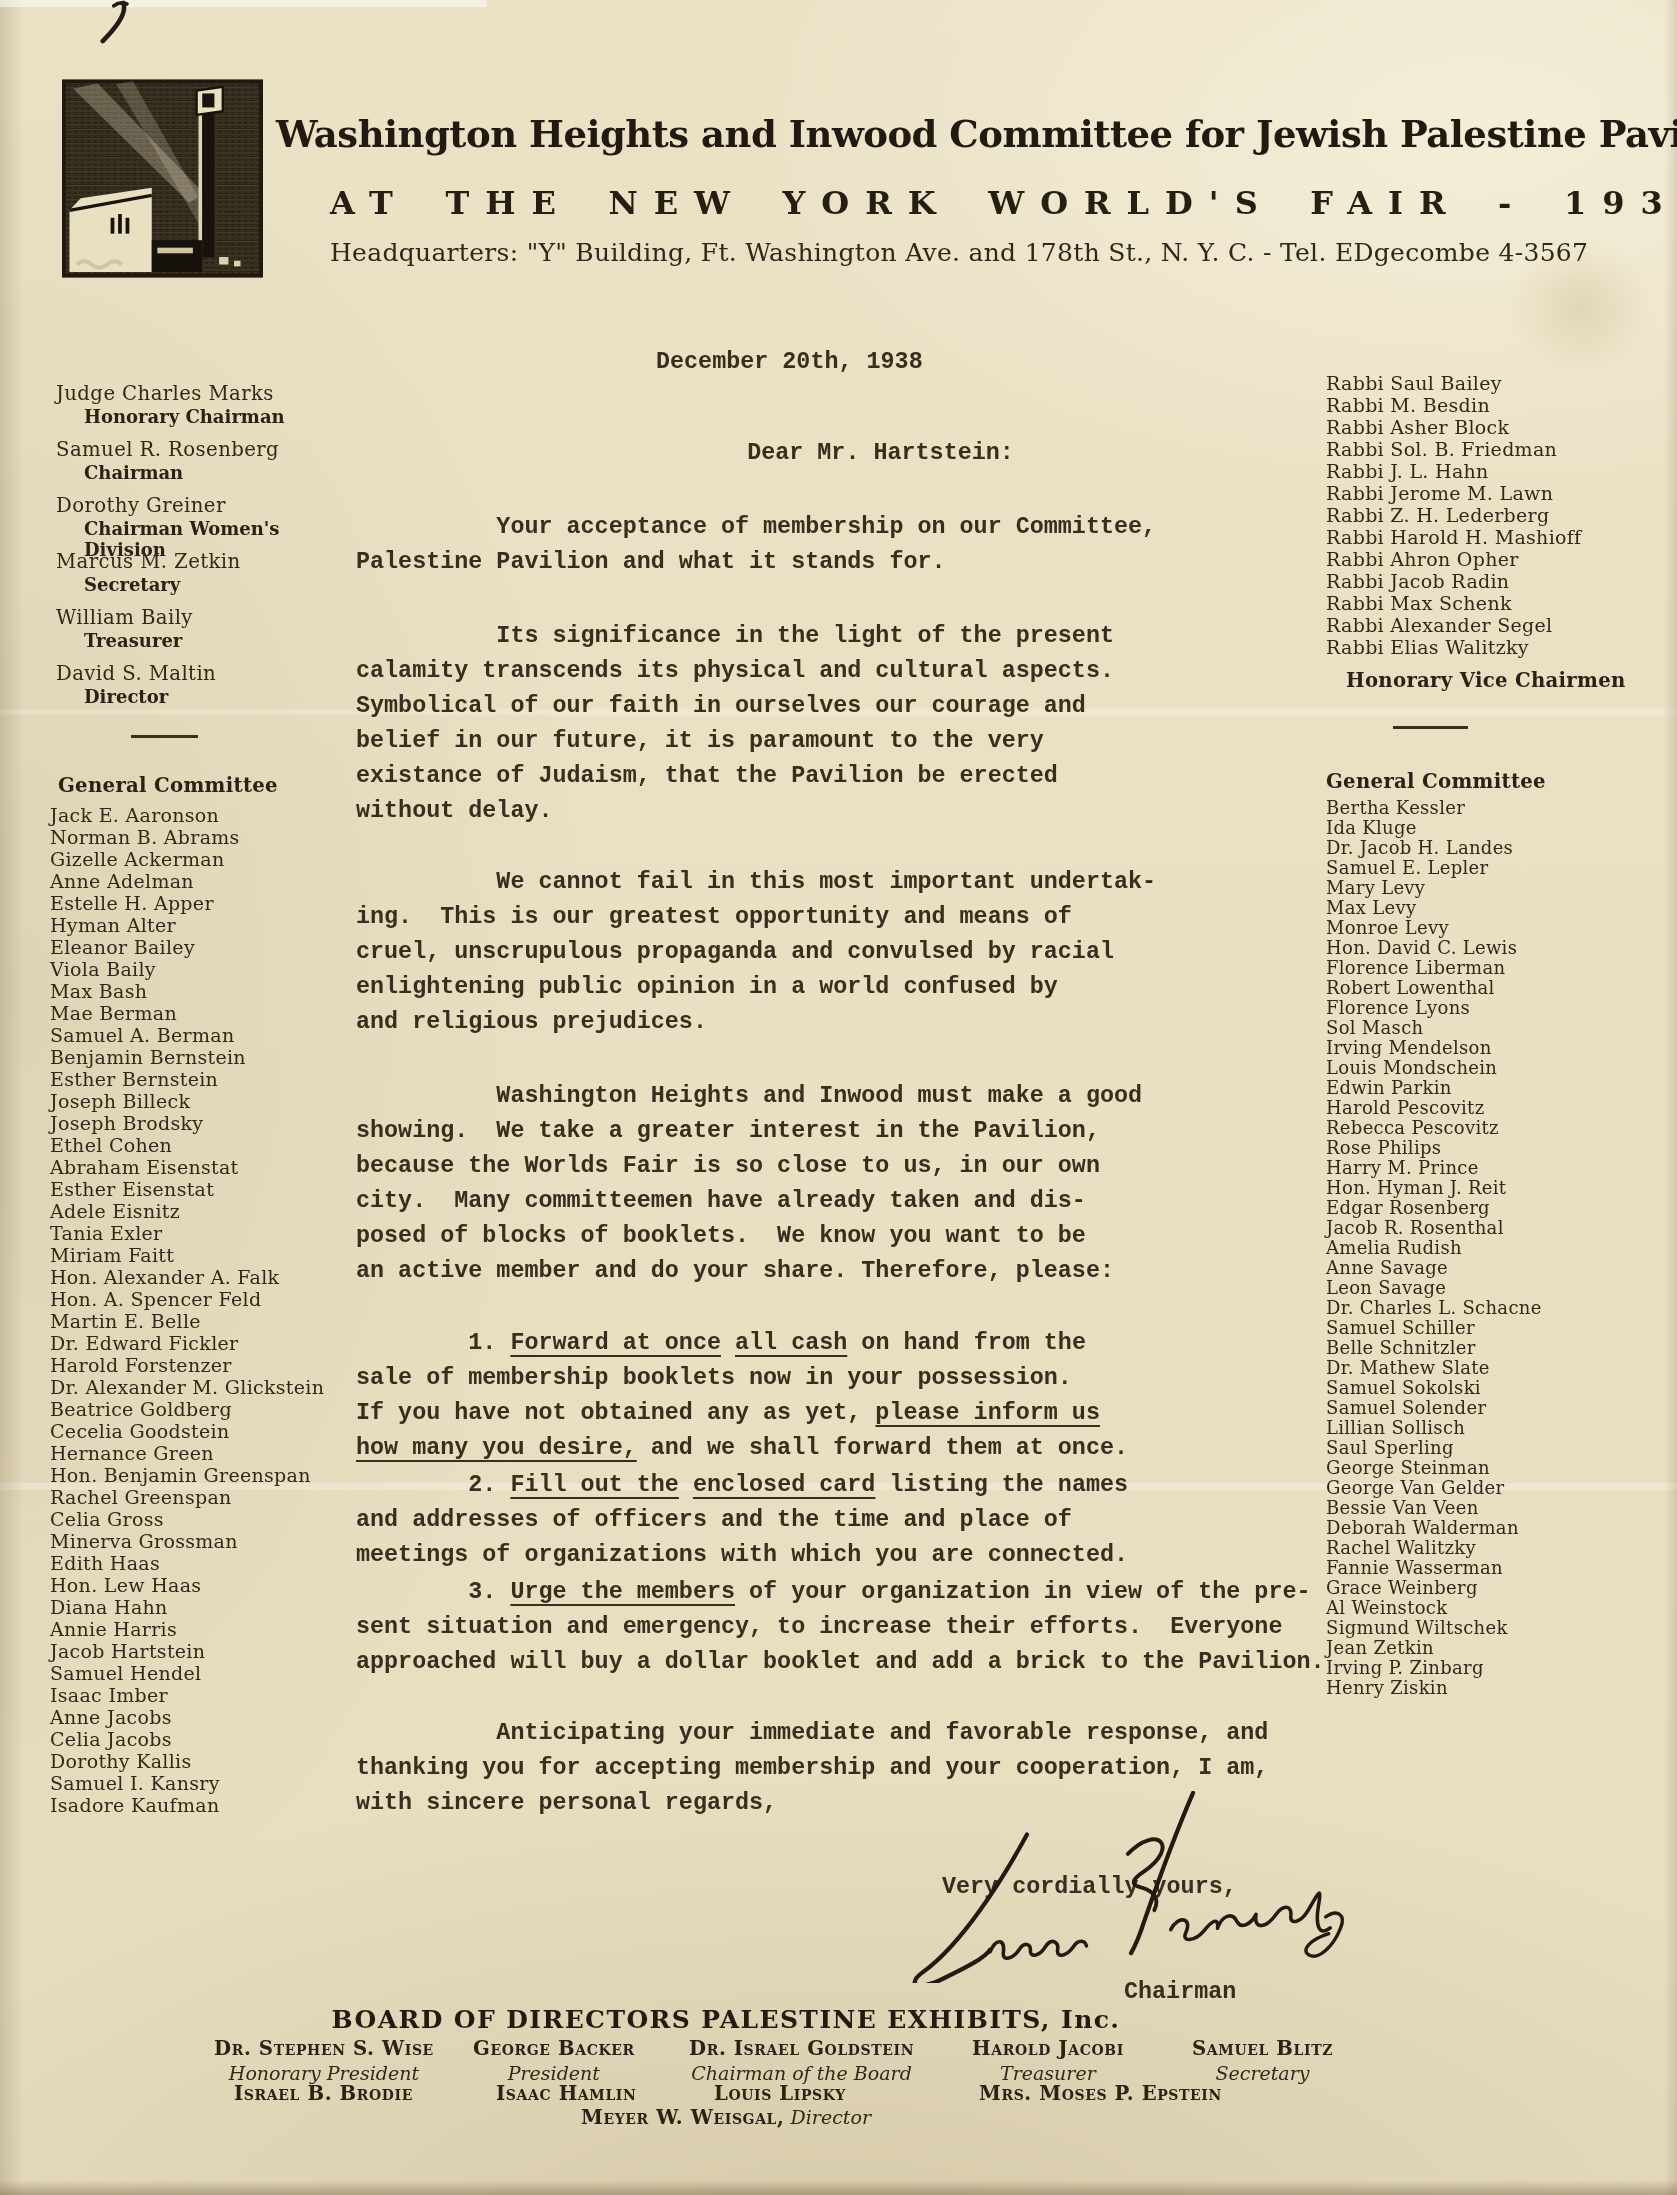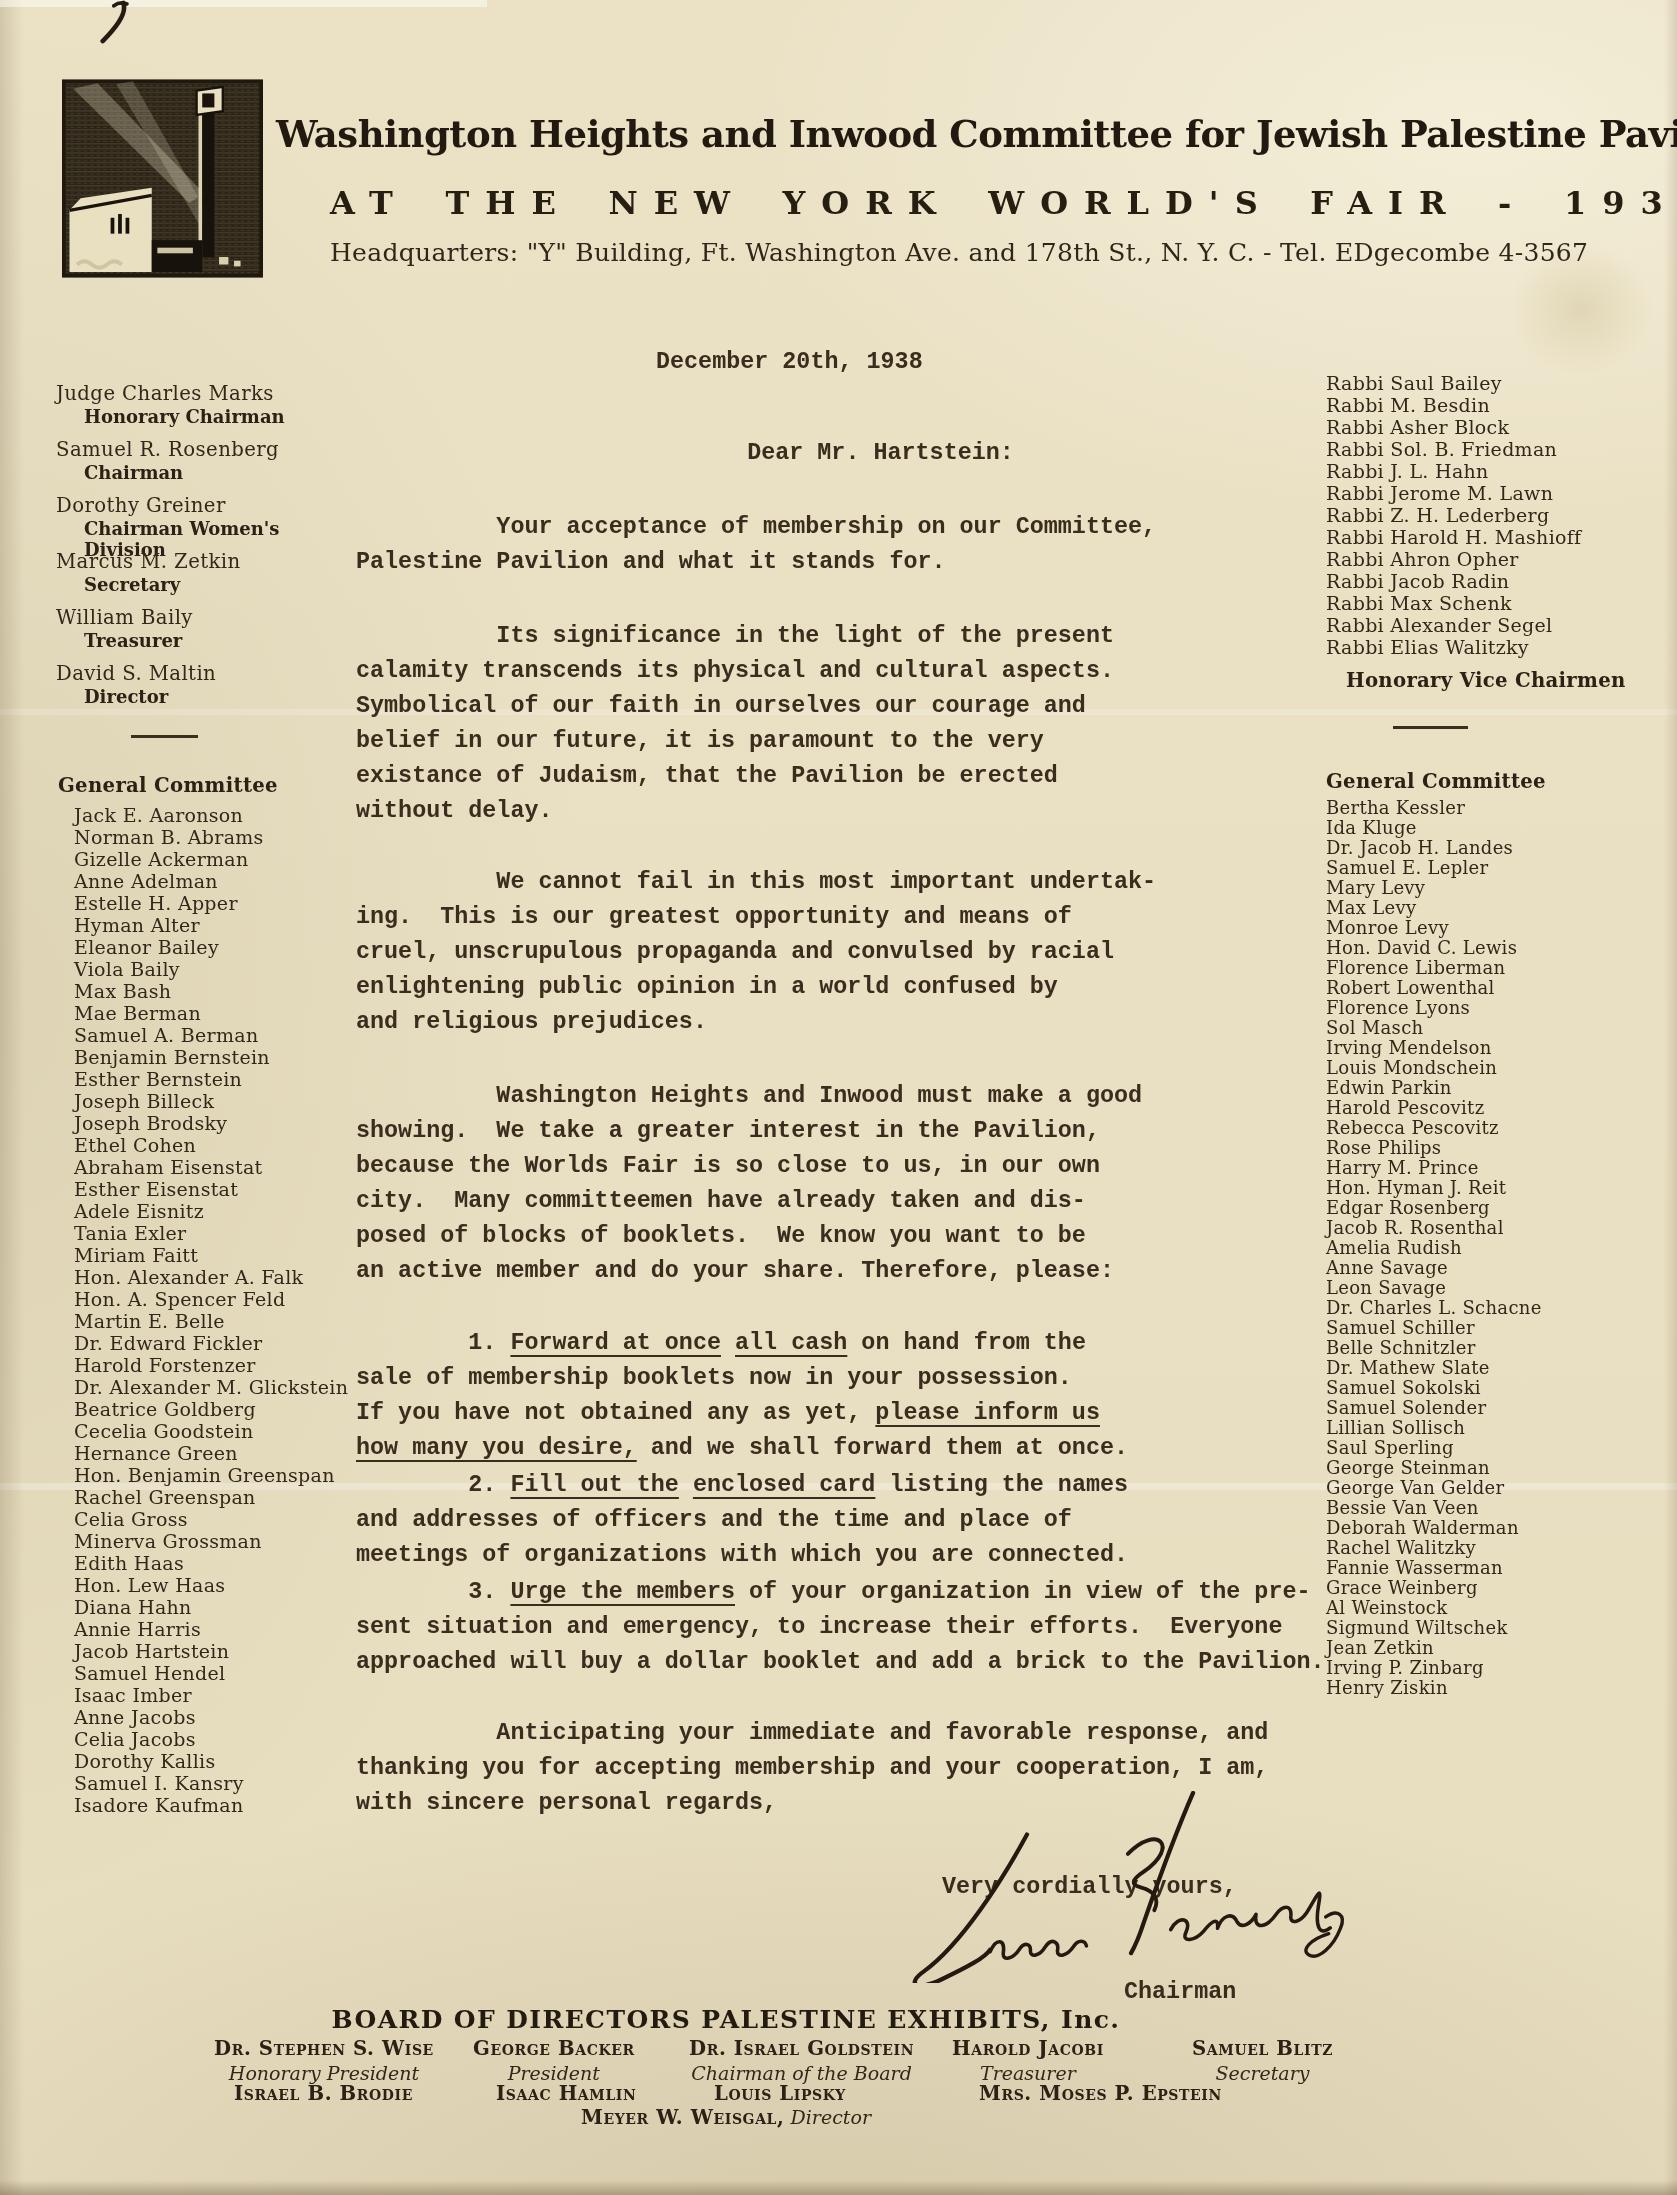--- a/index.html
+++ b/index.html
@@ -41,32 +41,32 @@
   
   .sb-head{font-weight:bold;font-size:19.7px;color:#2b2114;letter-spacing:0.3px;}
   #officers{left:56px;top:382px;width:300px;}
   .officer{height:56px;}
   .o-name{font-size:19.7px;letter-spacing:0.4px;}
   .o-role{font-weight:bold;font-size:18px;margin-left:28px;margin-top:0.9px;color:#2b2114;}
   .rule{position:absolute;height:2.8px;background:#3a2e1d;}
   #rule-left{left:131px;top:735px;width:67px;}
   #rule-right{left:1393px;top:726px;width:75px;}
   #left-gc-head{left:58px;top:774px;}
-  #left-gc{left:74px;top:804px;width:309px;font-size:19px;line-height:22px;letter-spacing:0.3px;}
+  #left-gc{left:50px;top:804px;width:309px;font-size:19px;line-height:22px;letter-spacing:0.3px;}
   #rabbi-list{left:1326px;top:372px;width:337px;font-size:19px;line-height:22px;letter-spacing:0.3px;}
   #hvc-label{left:1346px;top:669px;}
   #right-gc-head{left:1326px;top:770px;}
   #right-gc{left:1326px;top:798px;width:347px;font-size:18px;line-height:20px;letter-spacing:0.3px;}
   
   #board-title{left:0;top:2005px;width:1452px;text-align:center;
     font-weight:bold;font-size:25px;letter-spacing:1.4px;color:#241b10;}
   .bcol{position:absolute;top:2037px;text-align:center;}
   .bcol .b-name{font-variant:small-caps;font-weight:bold;font-size:19.7px;letter-spacing:0.6px;color:#2b2115;}
   .bcol .b-role{font-style:italic;font-size:19px;margin-top:1.9px;color:#32281a;}
-  .bcol-0{left:214px;} .bcol-1{left:473px;} .bcol-2{left:689px;} .bcol-3{left:952px;} .bcol-4{left:1192px;}
+  .bcol-0{left:214px;} .bcol-1{left:473px;} .bcol-2{left:689px;} .bcol-3{left:972px;} .bcol-4{left:1192px;}
   .b2{position:absolute;top:2082px;font-variant:small-caps;font-weight:bold;font-size:19.7px;letter-spacing:0.6px;color:#2b2115;margin-left:9px;}
   .b2-0{left:225px;} .b2-1{left:487px;} .b2-2{left:705px;} .b2-3{left:970px;}
   #board-row3{left:0;top:2106px;width:1452px;text-align:center;}
   #board-row3 .b-name{font-variant:small-caps;font-weight:bold;font-size:19.7px;letter-spacing:0.6px;color:#2b2115;}
   #board-row3 .b-role{font-style:italic;font-size:19px;}
   
   .band{position:absolute;left:0;width:1677px;background:rgba(255,255,255,0.20);}
   #band1{top:709px;height:5.6px;}
   #band2{top:1483px;height:6.6px;background:rgba(255,255,255,0.26);}
   #stain-tr{left:1485px;top:220px;width:192px;height:178px;

